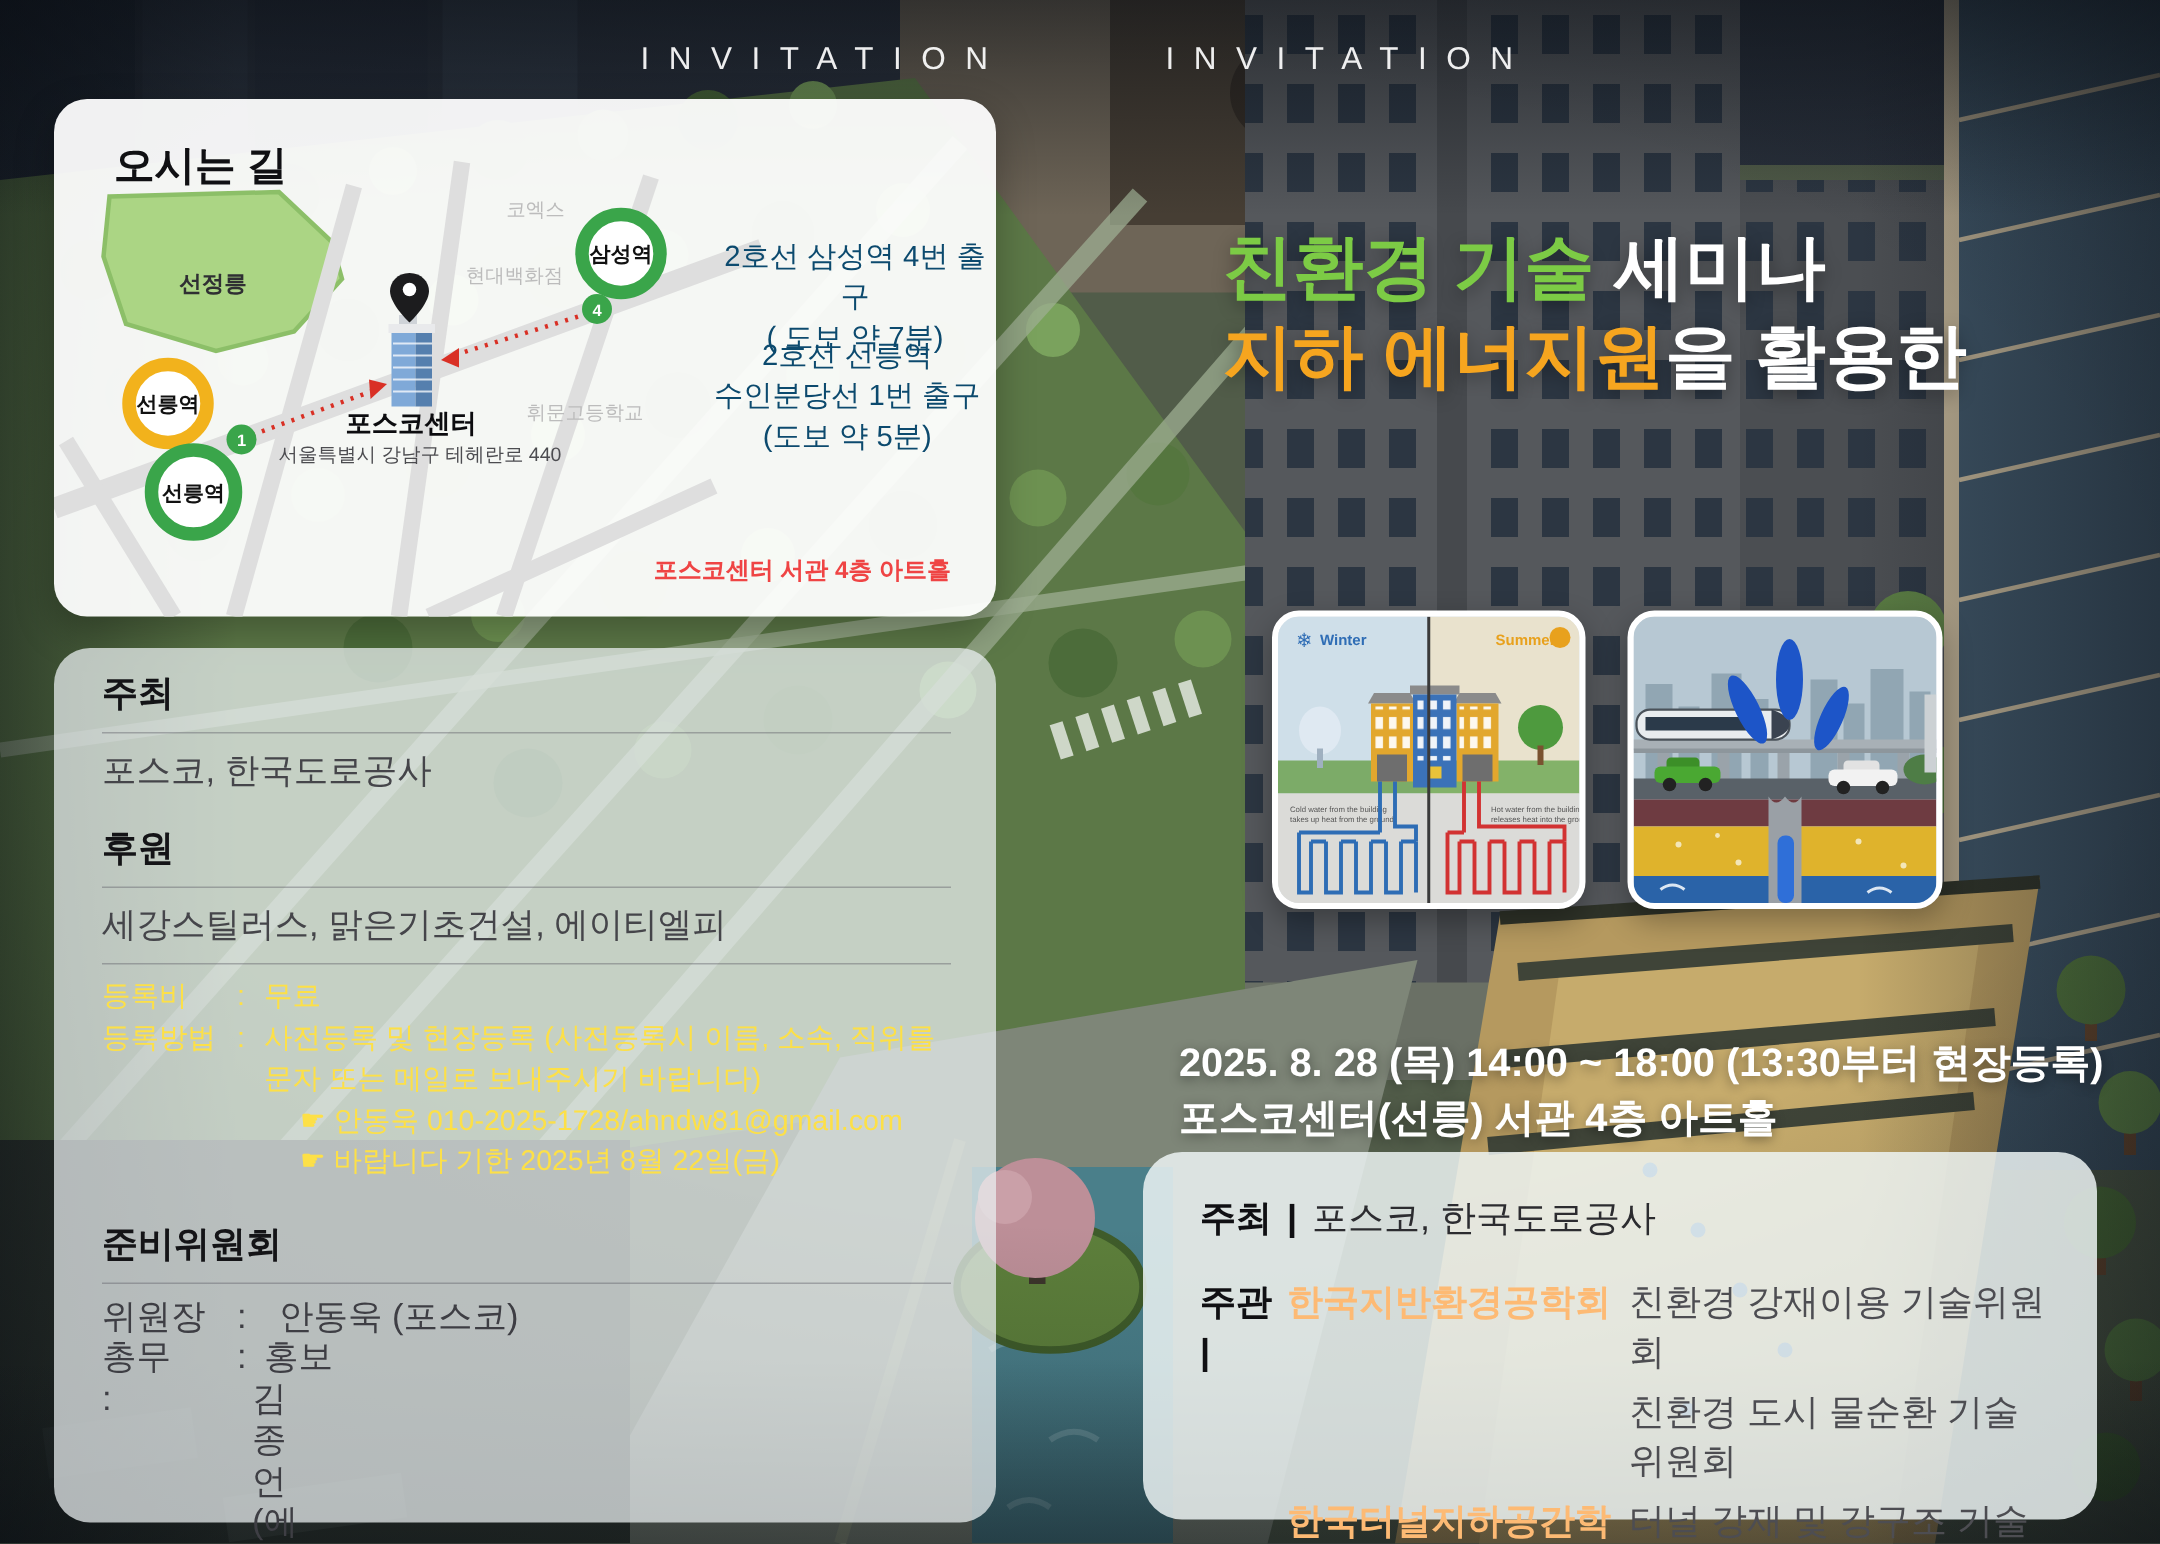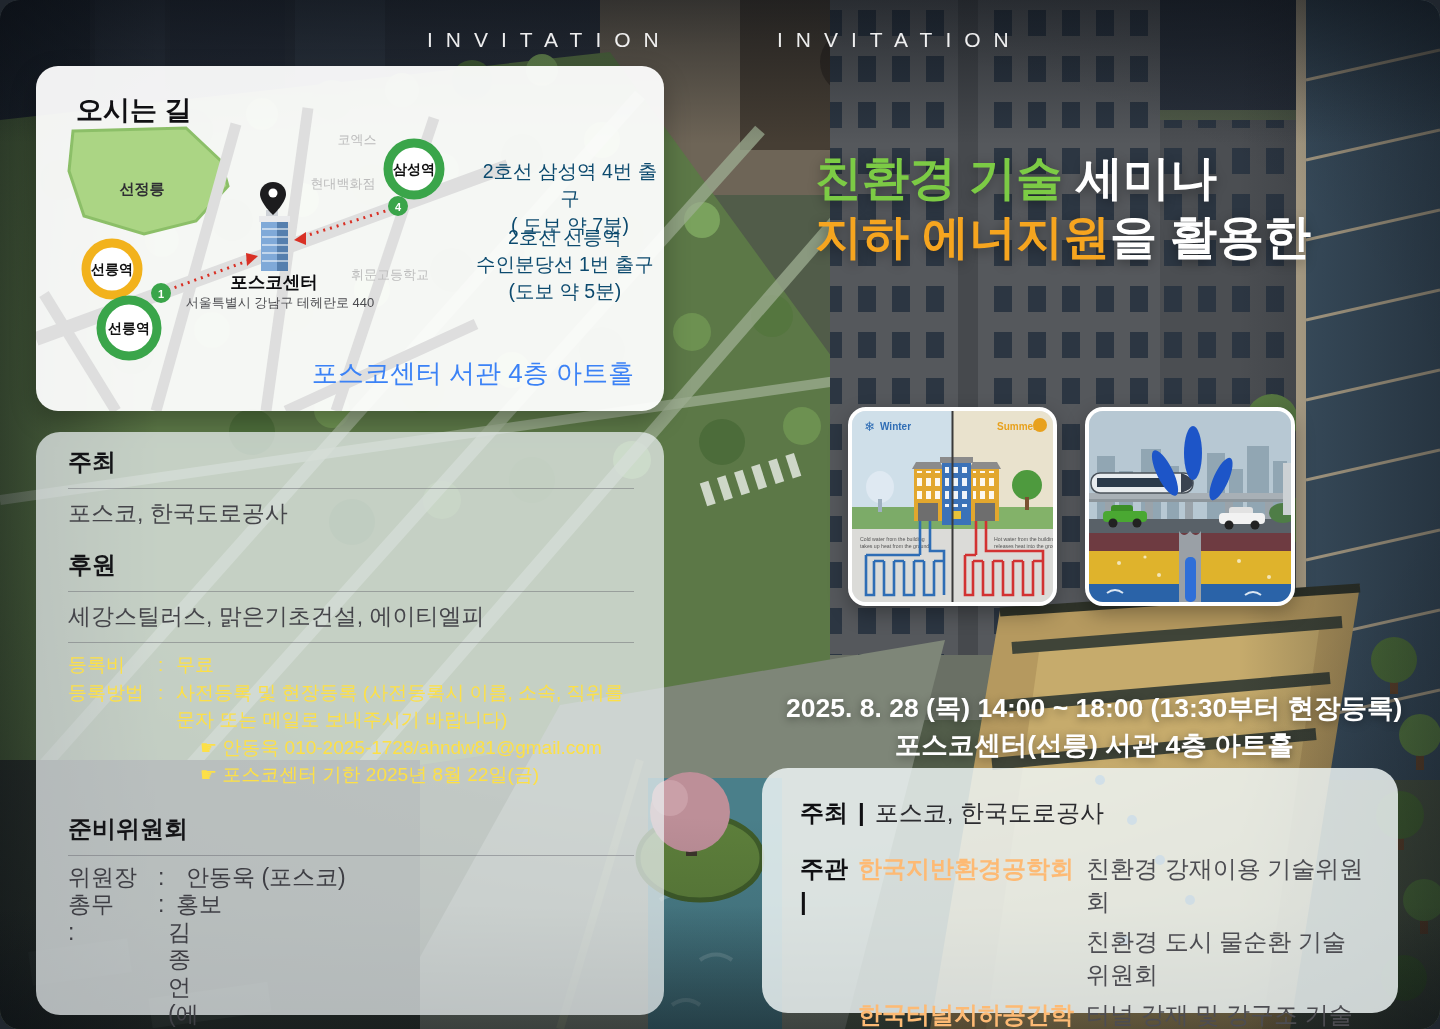--- a/index.html
+++ b/index.html
@@ -1,38 +1,38 @@
 <!DOCTYPE html>
 <html><head>
 <meta charset="utf-8">
 <style>
   html,body{margin:0;padding:0;background:#20262e;}
   .canvas{
     position:relative;width:1440px;height:1029px;overflow:hidden;margin:0 auto;
-    font-family:"Liberation Sans","DejaVu Sans",sans-serif;background:#4d5747;border-radius:20px;
+    font-family:"Liberation Sans","DejaVu Sans",sans-serif;background:#4d5747;
   }
   .bg-svg{position:absolute;inset:0;width:100%;height:100%;}
   .vignette{position:absolute;inset:0;pointer-events:none;background:
     linear-gradient(to bottom, rgba(8,12,18,.55), rgba(8,12,18,0) 14%),
     linear-gradient(to top, rgba(8,12,18,.42), rgba(8,12,18,0) 12%),
     linear-gradient(to right, rgba(8,12,18,.5), rgba(8,12,18,0) 11%, rgba(8,12,18,0) 86%, rgba(8,12,18,.42)),
     radial-gradient(92% 72% at 52% 42%, rgba(0,0,0,0) 52%, rgba(6,10,14,.38) 100%);
   }
   .invitation{position:absolute;top:28px;font-size:21px;font-weight:300;
     letter-spacing:13px;color:rgba(255,255,255,.92);}
   .inv-left{left:427px;} .inv-right{left:777px;}
 
   
   .map-card{position:absolute;left:36px;top:66px;width:628px;height:345px;
     background:rgba(255,255,255,.94);border-radius:22px;box-shadow:0 10px 26px rgba(0,0,0,.28);}
   .map-title{position:absolute;left:40px;top:26px;font-size:27px;font-weight:800;color:#101013;margin:0;}
   .map-svg{position:absolute;inset:0;width:100%;height:100%;}
   .dir{position:absolute;left:440px;font-size:19.5px;line-height:27px;color:#0c4a6e;text-align:center;}
   .dir1{top:92px;} .dir2{top:158px;}
-  .map-venue{position:absolute;right:30px;bottom:20px;font-size:26px;font-weight:400;color:#3b82f6;}
+  .map-venue{position:absolute;right:30px;bottom:20px;font-size:16px;font-weight:700;color:#ef4444;}
 
   
   .main-title{position:absolute;left:815px;top:148px;margin:0;font-size:47px;font-weight:800;
     line-height:59px;color:#fff;text-shadow:0 3px 12px rgba(0,0,0,.38);white-space:nowrap;}
 
   
   .fig{position:absolute;margin:0;border:4px solid #fff;border-radius:18px;overflow:hidden;
     box-shadow:0 8px 20px rgba(0,0,0,.3);background:#dfe6ea;}
   .fig-geo{left:848px;top:407px;width:201px;height:191px;}
   .fig-well{left:1085px;top:407px;width:202px;height:191px;}
@@ -48,21 +48,21 @@
   .reg{display:grid;grid-template-columns:90px 18px 1fr;font-size:19px;line-height:27.5px;
     color:#fde047;margin-top:8px;}
   .reg .ind{padding-left:24px;}
   .com{display:grid;grid-template-columns:90px 18px 1fr;font-size:23px;line-height:27.5px;
     color:#3e3e44;margin-top:8px;}
   .com .val{padding-left:10px;}
 
   
   .event{position:absolute;left:786px;top:692px;color:#fff;font-weight:800;
     font-size:26.5px;line-height:33px;text-shadow:0 2px 8px rgba(0,0,0,.4);white-space:nowrap;}
-  .event .l2{margin-top:4px;text-align:center;}
+  .event .l2{margin-top:4px;}
 
   
   .org-card{position:absolute;left:762px;top:768px;width:636px;height:245px;box-sizing:border-box;
     background:rgba(238,245,246,.84);border-radius:26px;padding:30px 30px 0 38px;}
   .org-row1{display:flex;font-size:24px;line-height:30px;color:#2c2c30;}
   .org-label{font-weight:800;color:#101013;}
   .org-div{margin:0 10px;color:#101013;font-weight:700;}
   .org-grid{display:grid;grid-template-columns:58px 228px 1fr;font-size:24px;line-height:33px;
     margin-top:24px;row-gap:7px;color:#4d4d52;}
   .org-name{font-weight:800;color:#fdba74;}
@@ -435,21 +435,21 @@
         <div>:</div>
       <div>사전등록 및 현장등록 (사전등록시 이름, 소속, 직위를</div>
       <div></div>
         <div></div>
       <div>문자 또는 메일로 보내주시기 바랍니다)</div>
       <div></div>
         <div></div>
       <div class="ind">☛ 안동욱   010-2025-1728/ahndw81@gmail.com</div>
       <div></div>
         <div></div>
-      <div class="ind">☛ 포스코센터 기한   2025년 8월 22일(금)</div>
+      <div class="ind">☛ 바랍니다 기한   2025년 8월 22일(금)</div>
     </div>
 
     <h3 class="h-com">준비위원회</h3>
     <hr class="rule">
     <div class="com">
       <div>위원장</div>
         <div>:</div>
       <div class="val">안동욱 (포스코)</div>
       <div>총무</div>
         <div>:</div>

